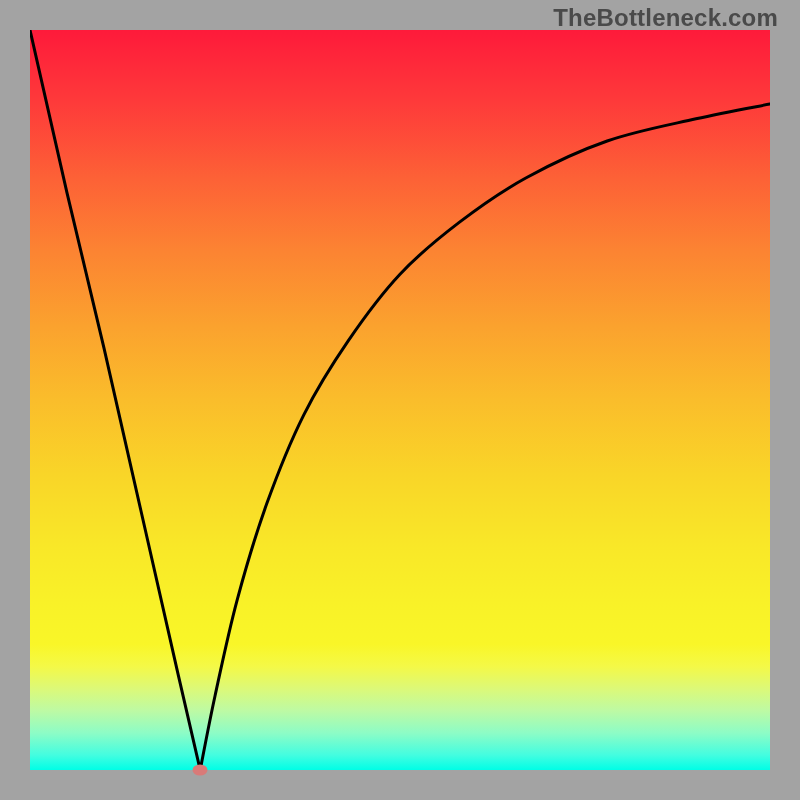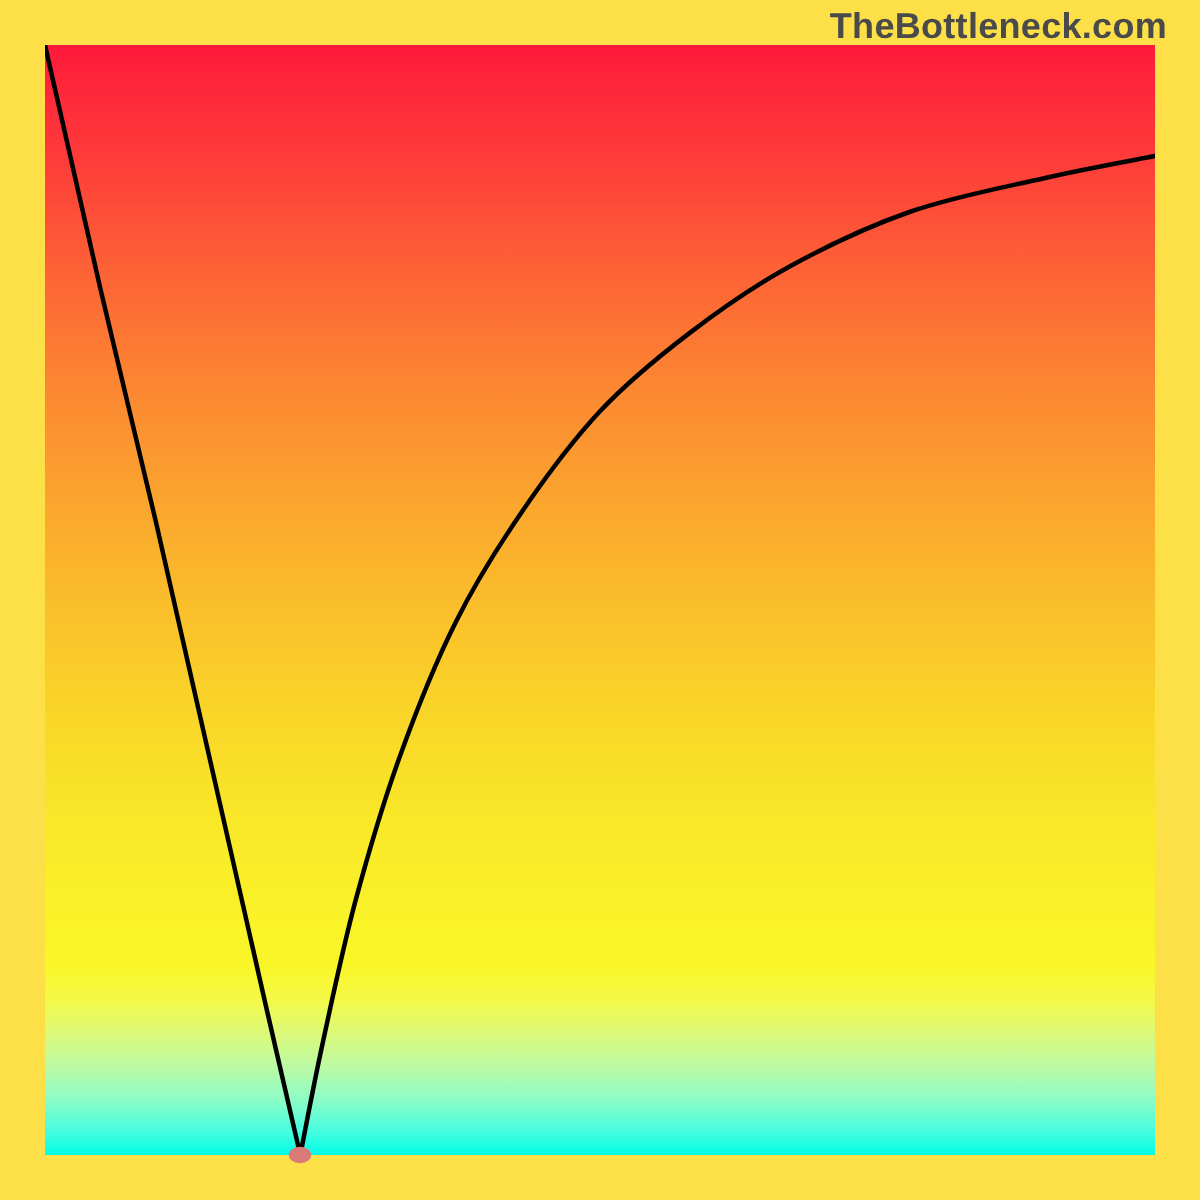--- a/index.html
+++ b/index.html
@@ -8,21 +8,21 @@
     width: 800px;
     height: 800px;
     background: #000;
     font-family: Arial, Helvetica, sans-serif;
     overflow: hidden;
   }
   .wrapper {
     position: relative;
     width: 800px;
     height: 800px;
-    background: #fde047;
+    background: #a3a3a3;
   }
   .watermark {
     position: absolute;
     top: 4px;
     right: 22px;
     color: #4a4a4a;
     font-size: 24px;
     font-weight: bold;
     letter-spacing: 0.2px;
     z-index: 10;

